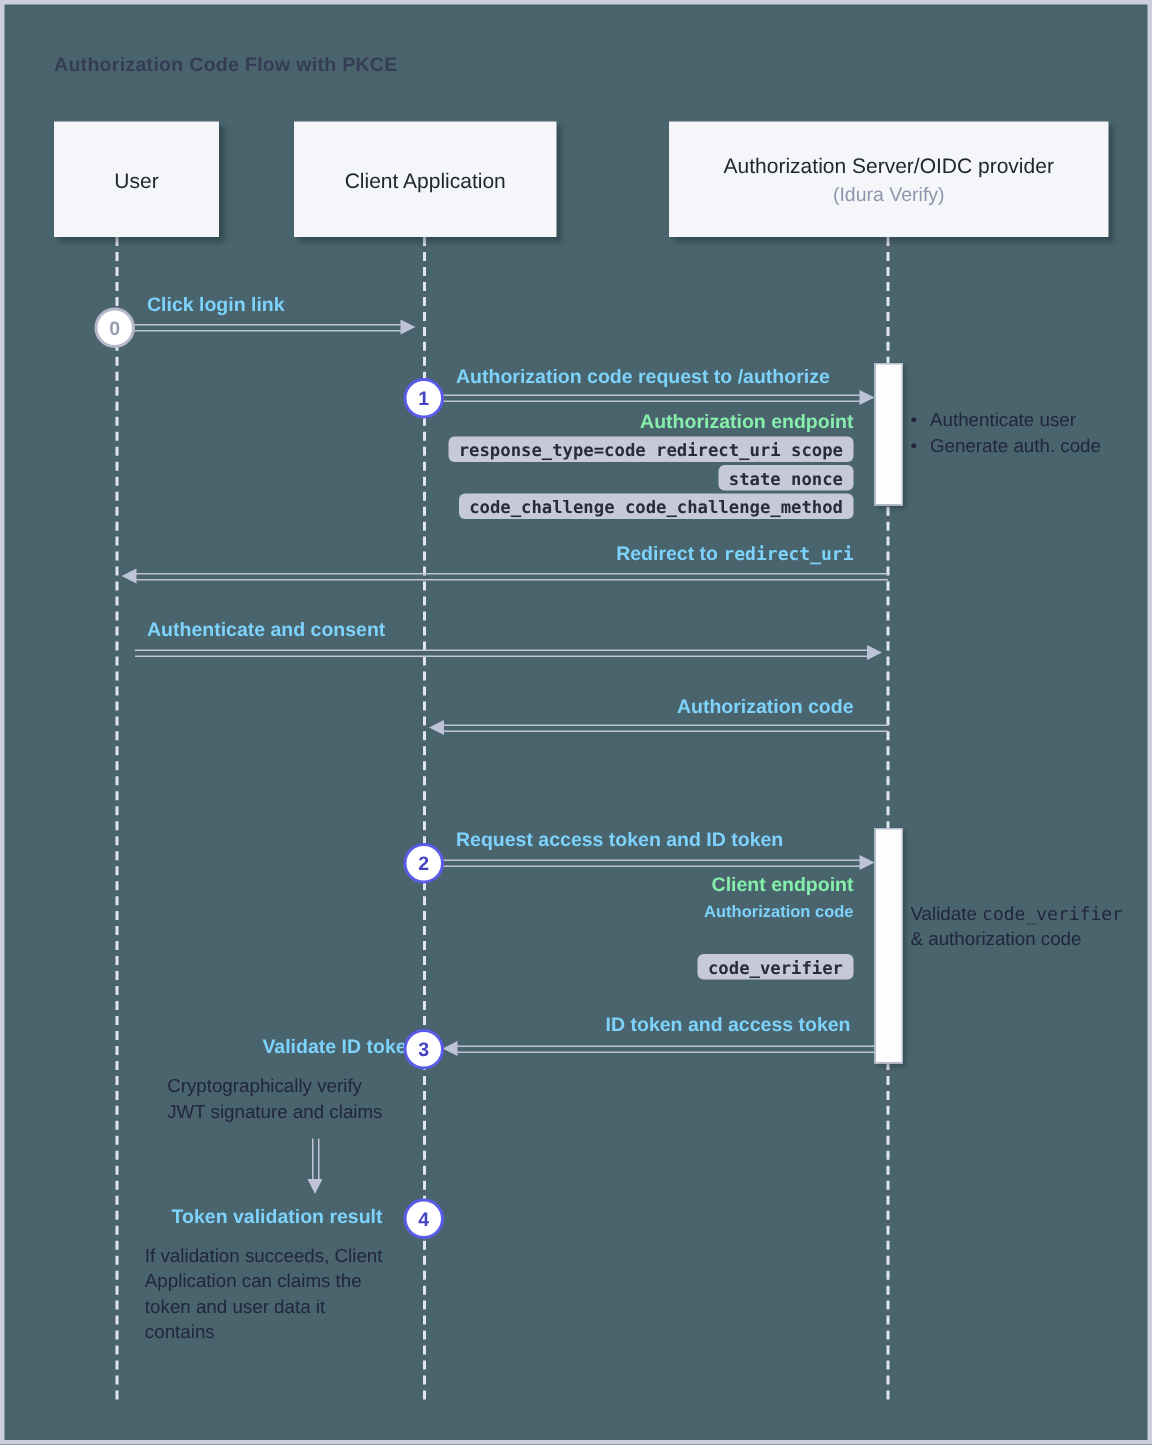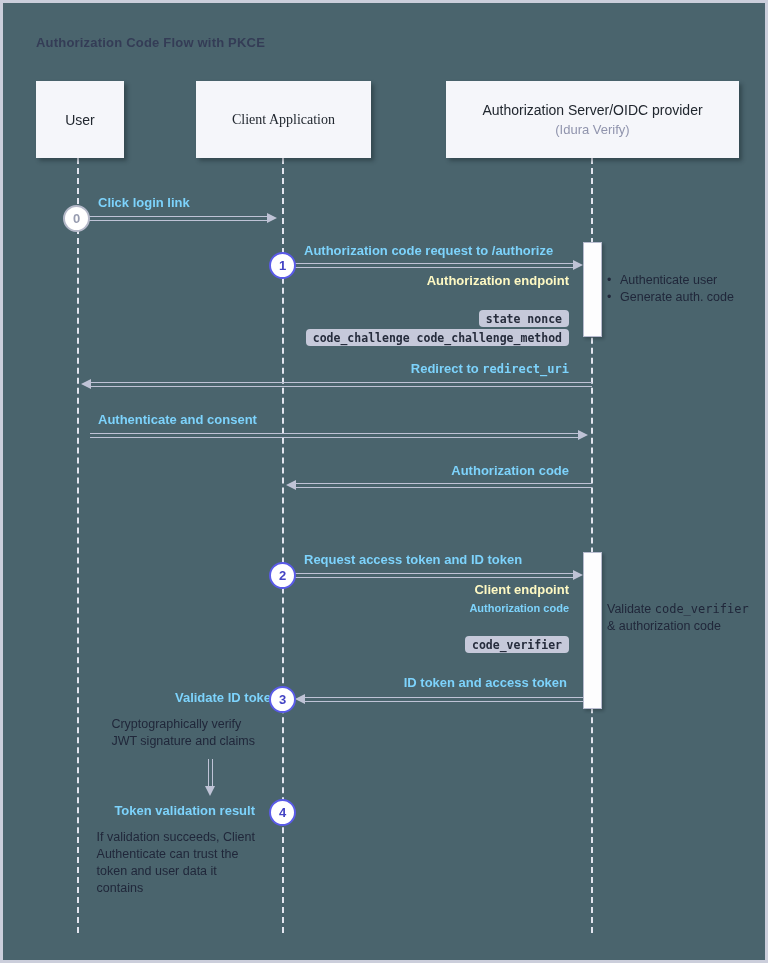--- a/index.html
+++ b/index.html
@@ -18,21 +18,21 @@
     display:flex;flex-direction:column;align-items:center;justify-content:center;
     color:#21272f;font-size:14px;text-align:center;
   }
   .actor-sub{color:#9094ad;font-size:13px;margin-top:4px;}
   .lifeline{position:absolute;top:155px;height:775px;width:0;border-left:2px dashed #e2e5ef;}
   .bar{
     position:absolute;width:19px;background:#fdfdfe;border:1px solid #b7bbce;
     box-sizing:border-box;box-shadow:2px 2px 3px rgba(16,28,34,.3);
   }
   .msg-label{position:absolute;font-size:13px;font-weight:700;color:#7dd3fc;white-space:nowrap;}
-  .msg-label.red{color:#fef9c3;}
+  .msg-label.red{color:#86efac;}
   .small-cap{font-size:11px;}
   .ra{text-align:left;}
   .mono{font-family:"DejaVu Sans Mono","Liberation Mono",monospace;font-size:12px;}
   .arrow{
     position:absolute;height:5px;box-sizing:border-box;
     border-top:1.6px solid #bfc3d6;border-bottom:1.6px solid #bfc3d6;
   }
   .head{position:absolute;width:0;height:0;}
   .head.right{right:-9px;top:-4px;border-top:5.5px solid transparent;border-bottom:5.5px solid transparent;border-left:10px solid #bfc3d6;}
   .head.left{left:-9px;top:-4px;border-top:5.5px solid transparent;border-bottom:5.5px solid transparent;border-right:10px solid #bfc3d6;}
@@ -61,24 +61,24 @@
 <body>
 
 <div class="canvas">
 
   <div class="title">Authorization Code Flow with PKCE</div>
 
   <div class="lifeline" style="left:74px;"></div>
   <div class="lifeline" style="left:279px;"></div>
   <div class="lifeline" style="left:588px;"></div>
 
-  <div class="actor" style="left:33px;width:88px;">
+  <div class="actor" style="left:33px;width:110px;">
     <div>User</div>
   </div>
-  <div class="actor" style="left:193px;width:175px;font-family:Liberation Serif, serif;">
+  <div class="actor" style="left:193px;width:175px;">
     <div>Client Application</div>
   </div>
   <div class="actor" style="left:443px;width:293px;">
     <div>Authorization Server/OIDC provider</div>
     <div class="actor-sub">(Idura Verify)</div>
   </div>
 
   <div class="bar" style="left:580px;top:239px;height:95px;"></div>
   <div class="bar" style="left:580px;top:549px;height:157px;"></div>
 
@@ -87,20 +87,23 @@
     <span class="head right"></span>
   </div>
   <div class="step gray" style="left:60px;top:202px;">0</div>
 
   <div class="msg-label" style="left:301px;top:240px;">Authorization code request to /authorize</div>
   <div class="arrow" style="left:292px;top:260px;width:279px;">
     <span class="head right"></span>
   </div>
   <div class="step" style="left:266px;top:249px;">1</div>
   <div class="msg-label red" style="right:196px;top:270px;">Authorization endpoint</div>
+  <div class="pill-row" style="right:196px;top:288px;">
+    <span class="pill">response_type=code redirect_uri scope</span>
+  </div>
   <div class="pill-row" style="right:196px;top:307px;">
     <span class="pill">state nonce</span>
   </div>
   <div class="pill-row" style="right:196px;top:326px;">
     <span class="pill">code_challenge code_challenge_method</span>
   </div>
   <div class="note" style="left:604px;top:269px;">
     <div><span class="bullet">•</span><span>Authenticate user</span></div>
     <div><span class="bullet">•</span><span>Generate auth. code</span></div>
   </div>
@@ -149,18 +152,18 @@
   </div>
 
   <div class="varrow" style="left:205px;top:756px;height:28px;">
     <span class="head down"></span>
   </div>
 
   <div class="step" style="left:266px;top:796px;">4</div>
   <div class="msg-label" style="right:510px;top:800px;">Token validation result</div>
   <div class="note ra" style="right:510px;top:826px;">
     <div>If validation succeeds, Client</div>
-    <div>Authenticate can trust the</div>
+    <div>Application can claims the</div>
     <div>token and user data it</div>
     <div>contains</div>
   </div>
 
 </div>
 
 </body></html>

